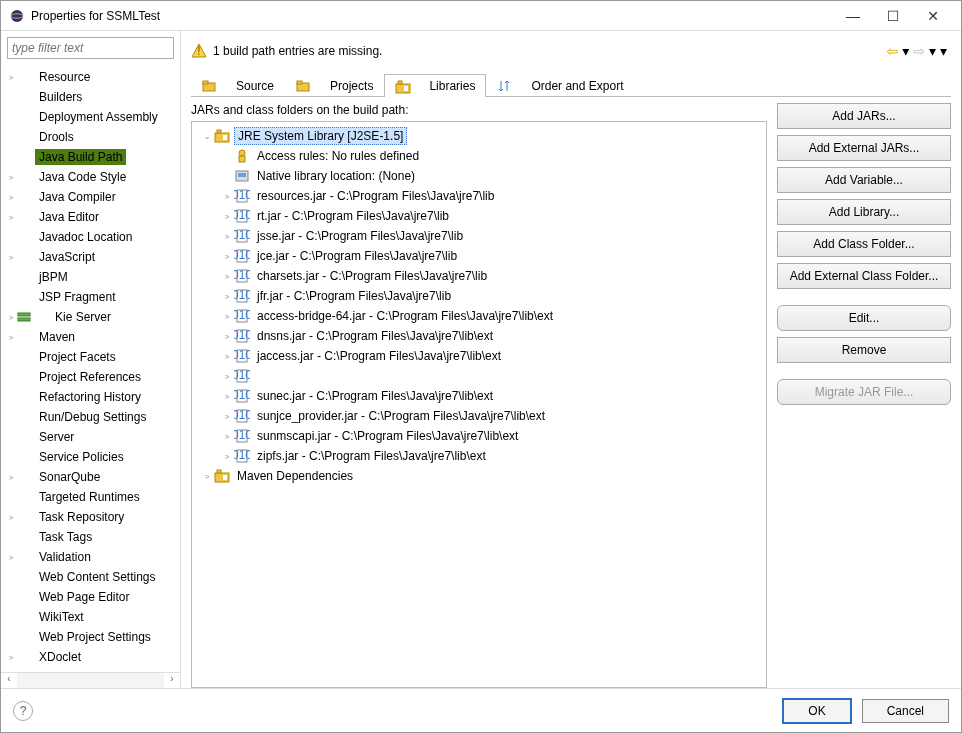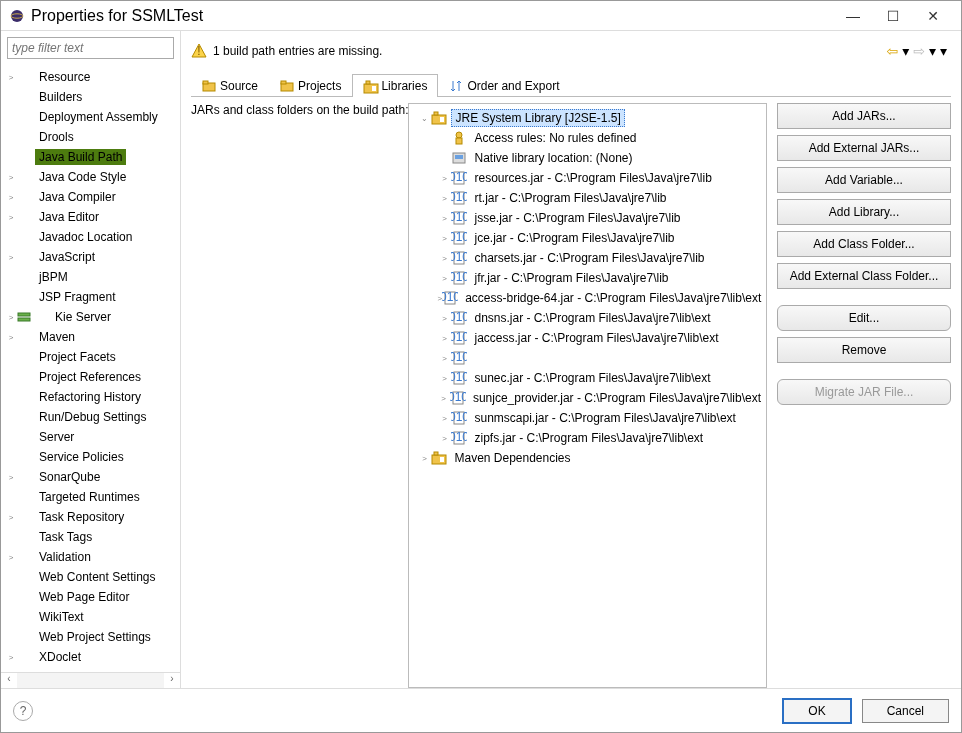--- a/index.html
+++ b/index.html
@@ -1,44 +1,44 @@
 <!DOCTYPE html>
 <html><head>
 <meta charset="utf-8">
 <style>
 * { box-sizing: border-box; margin: 0; padding: 0; font-family: "Segoe UI", Tahoma, sans-serif; font-size: 12px; }
 body { background: #fff; width: 962px; height: 733px; border: 1px solid #999; overflow: hidden; display: flex; flex-direction: column; }
 .titlebar { height: 30px; display: flex; align-items: center; padding: 0 8px; border-bottom: 1px solid #ddd; }
 .titlebar .app-icon { width: 16px; height: 16px; margin-right: 6px; }
-.titlebar .title { flex: 1; font-size: 16px; }
+.titlebar .title { flex: 1; font-size: 12px; }
 .titlebar .winbtn { width: 40px; height: 28px; display: flex; align-items: center; justify-content: center; font-size: 14px; color: #333; }
 .main { flex: 1; display: flex; overflow: hidden; }
 .left { width: 180px; border-right: 1px solid #ddd; display: flex; flex-direction: column; }
 .filter { margin: 6px; border: 1px solid #aaa; padding: 3px 4px; font-style: italic; color: #888; background: #fff; }
 .treeleft { flex: 1; overflow: hidden; padding: 2px 0; }
 .treeleft .row { display: flex; align-items: center; height: 20px; padding: 0 4px; white-space: nowrap; }
 .treeleft .exp { width: 12px; color: #888; font-size: 8px; text-align: center; }
 .treeleft .lbl { padding: 1px 4px; overflow: hidden; text-overflow: ellipsis; }
 .treeleft .row.sel .lbl { background: #4d7c0f; }
 .treeleft .ic { width: 14px; height: 14px; margin-right: 2px; }
 .scroll-hint { height: 16px; border-top: 1px solid #ddd; display: flex; }
 .scroll-hint .lb, .scroll-hint .rb { width: 16px; text-align: center; color: #666; font-size: 10px; }
 .scroll-hint .track { flex: 1; background: #f4f4f4; }
 .right { flex: 1; display: flex; flex-direction: column; padding: 6px 10px 0 10px; }
 .banner { height: 28px; display: flex; align-items: center; }
 .banner .warn { width: 16px; height: 16px; margin-right: 6px; }
 .banner .msg { flex: 1; }
 .navbtns { display: flex; gap: 4px; margin-right: 4px; }
 .navbtns span { font-size: 14px; }
 .tabs { margin-top: 8px; display: flex; border-bottom: 1px solid #bbb; }
-.tab { display: flex; align-items: center; gap: 4px; padding: 4px 10px; border: 1px solid transparent; border-bottom: none; position: relative; top: 1px; }
+.tab { display: flex; align-items: center; gap: 20px; padding: 4px 10px; border: 1px solid transparent; border-bottom: none; position: relative; top: 1px; }
 .tab.active { border-color: #bbb; background: #fff; }
 .tab .ticon { width: 14px; height: 14px; }
 .content { flex: 1; display: flex; gap: 10px; margin-top: 6px; overflow: hidden; }
-.col-tree { flex: 1; display: flex; flex-direction: row; }
+.col-tree { flex: 1; display: flex; flex-direction: column; }
 .col-tree .hint { margin-bottom: 4px; }
 .treebox { flex: 1; border: 1px solid #bbb; padding: 4px 2px; overflow: auto; }
 .trow { display: flex; align-items: center; height: 20px; white-space: nowrap; }
 .trow .exp { width: 14px; text-align: center; color: #888; font-size: 8px; }
 .trow .ic { width: 16px; height: 16px; margin-right: 4px; flex-shrink: 0; }
 .trow .lblw { padding: 1px 3px; }
 .trow.sel .lblw { background: #cce4ff; border: 1px dotted #3a7ad0; }
 .btncol { width: 174px; display: flex; flex-direction: column; gap: 6px; }
 .btn { border: 1px solid #aaa; background: linear-gradient(#f8f8f8,#e8e8e8); height: 26px; display: flex; align-items: center; justify-content: center; padding: 0 0; font-size: 12px; }
 .btn.spaced { margin-top: 10px; border-radius: 6px; }

